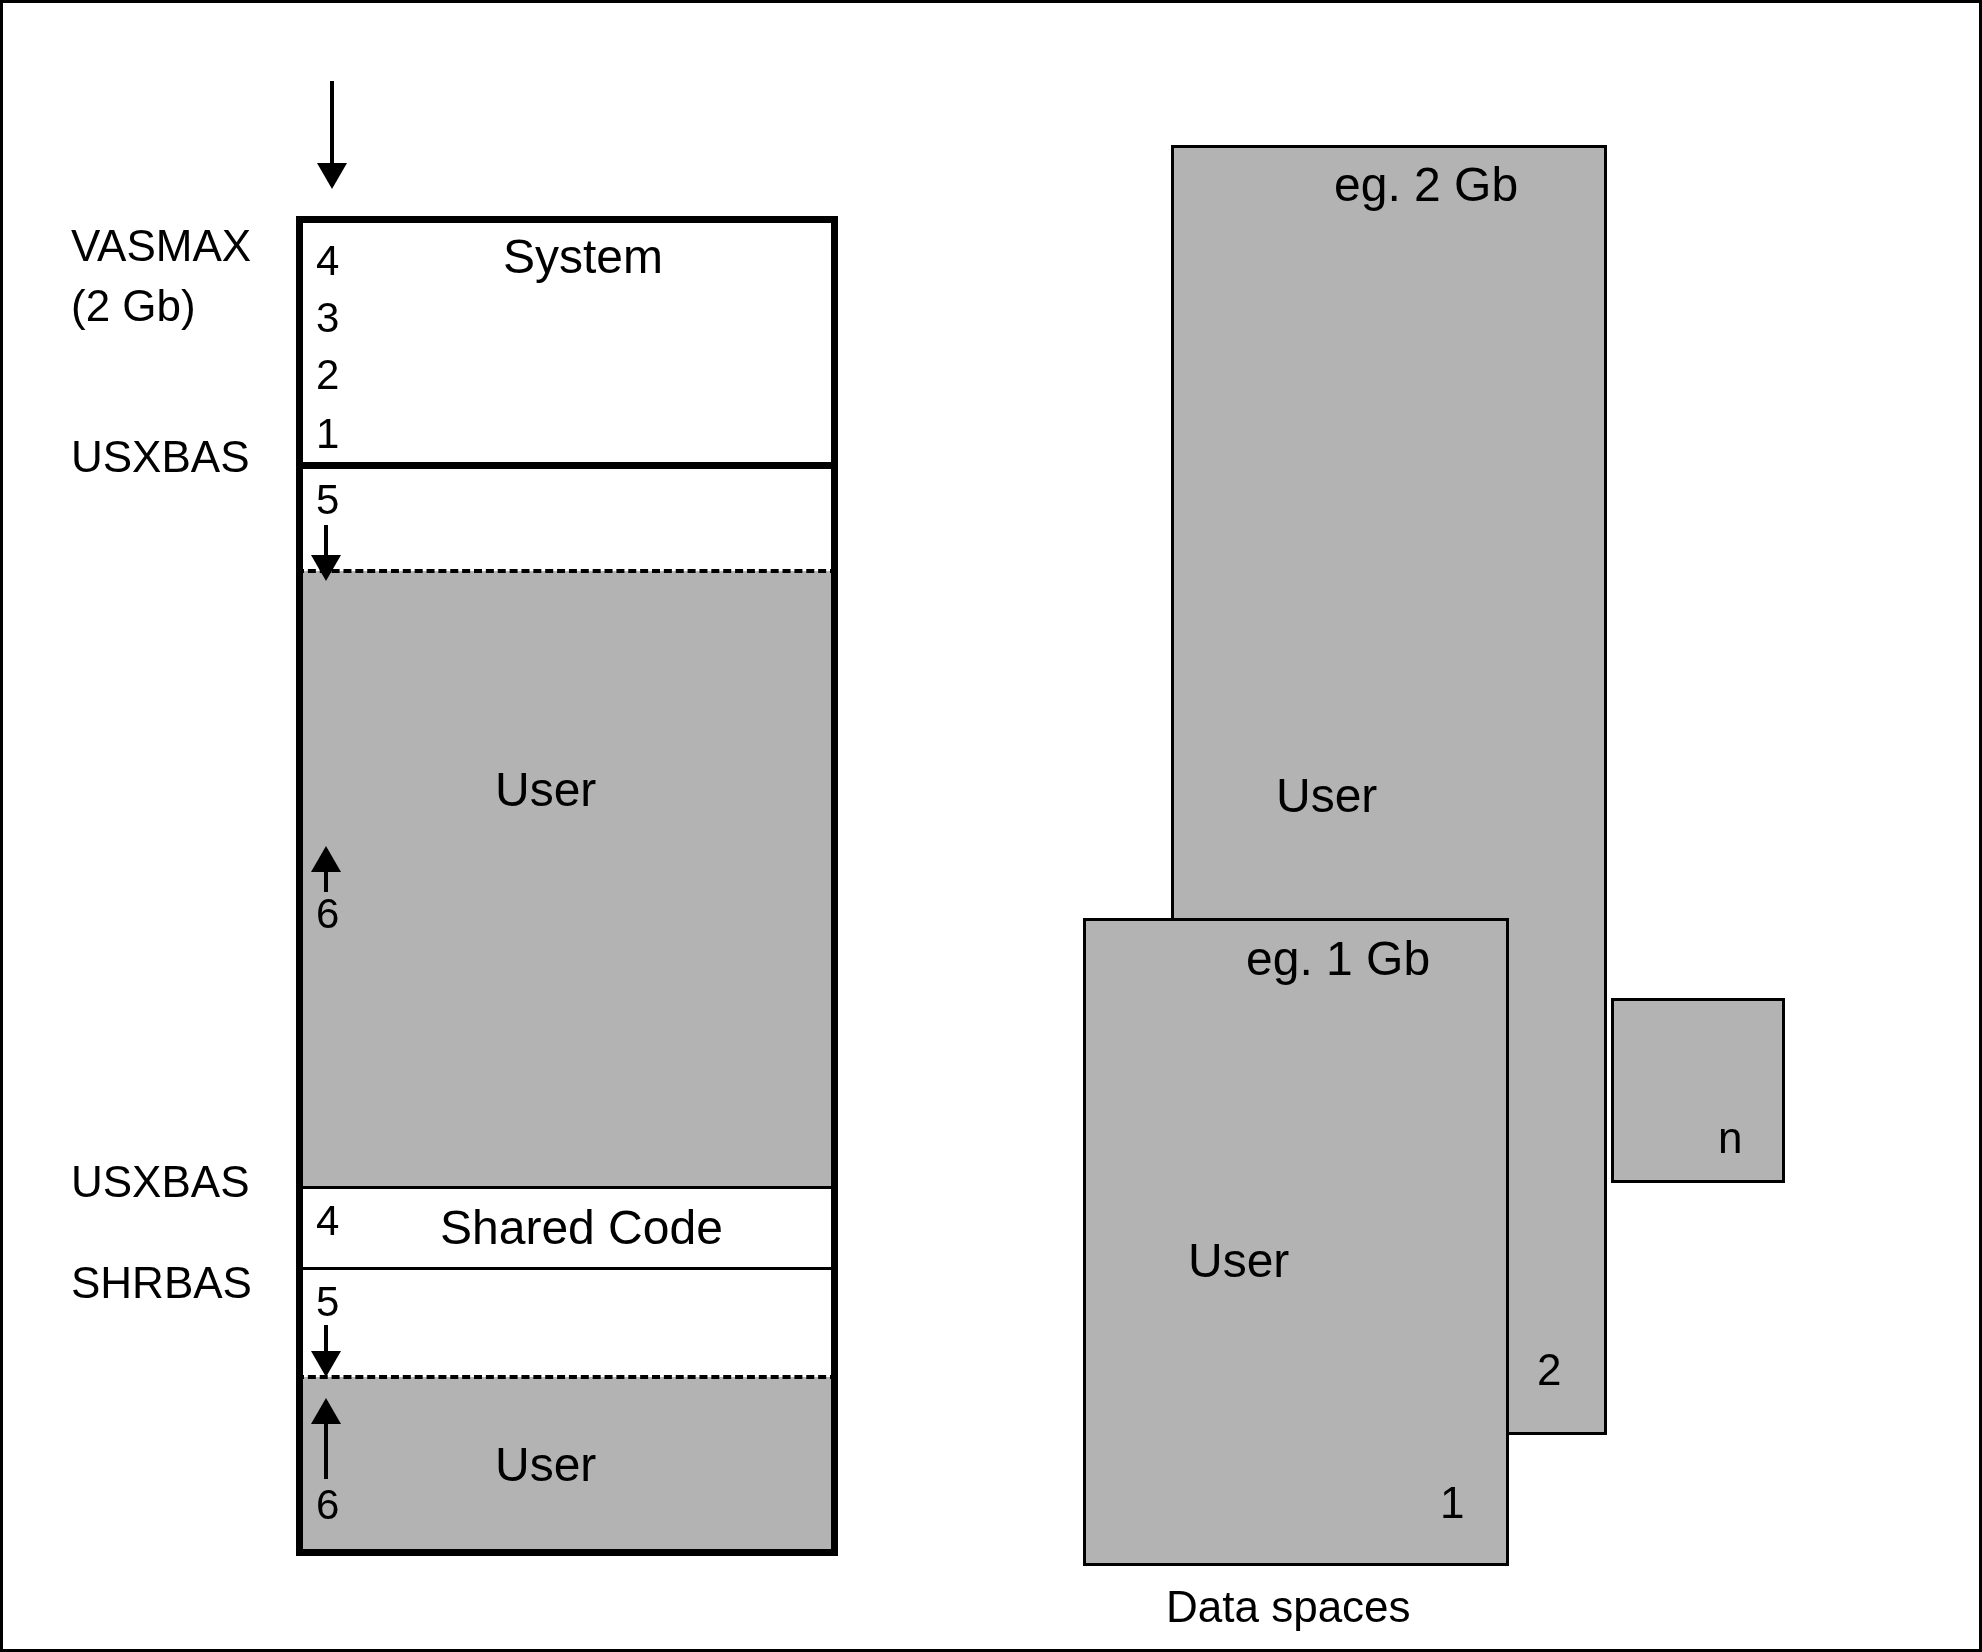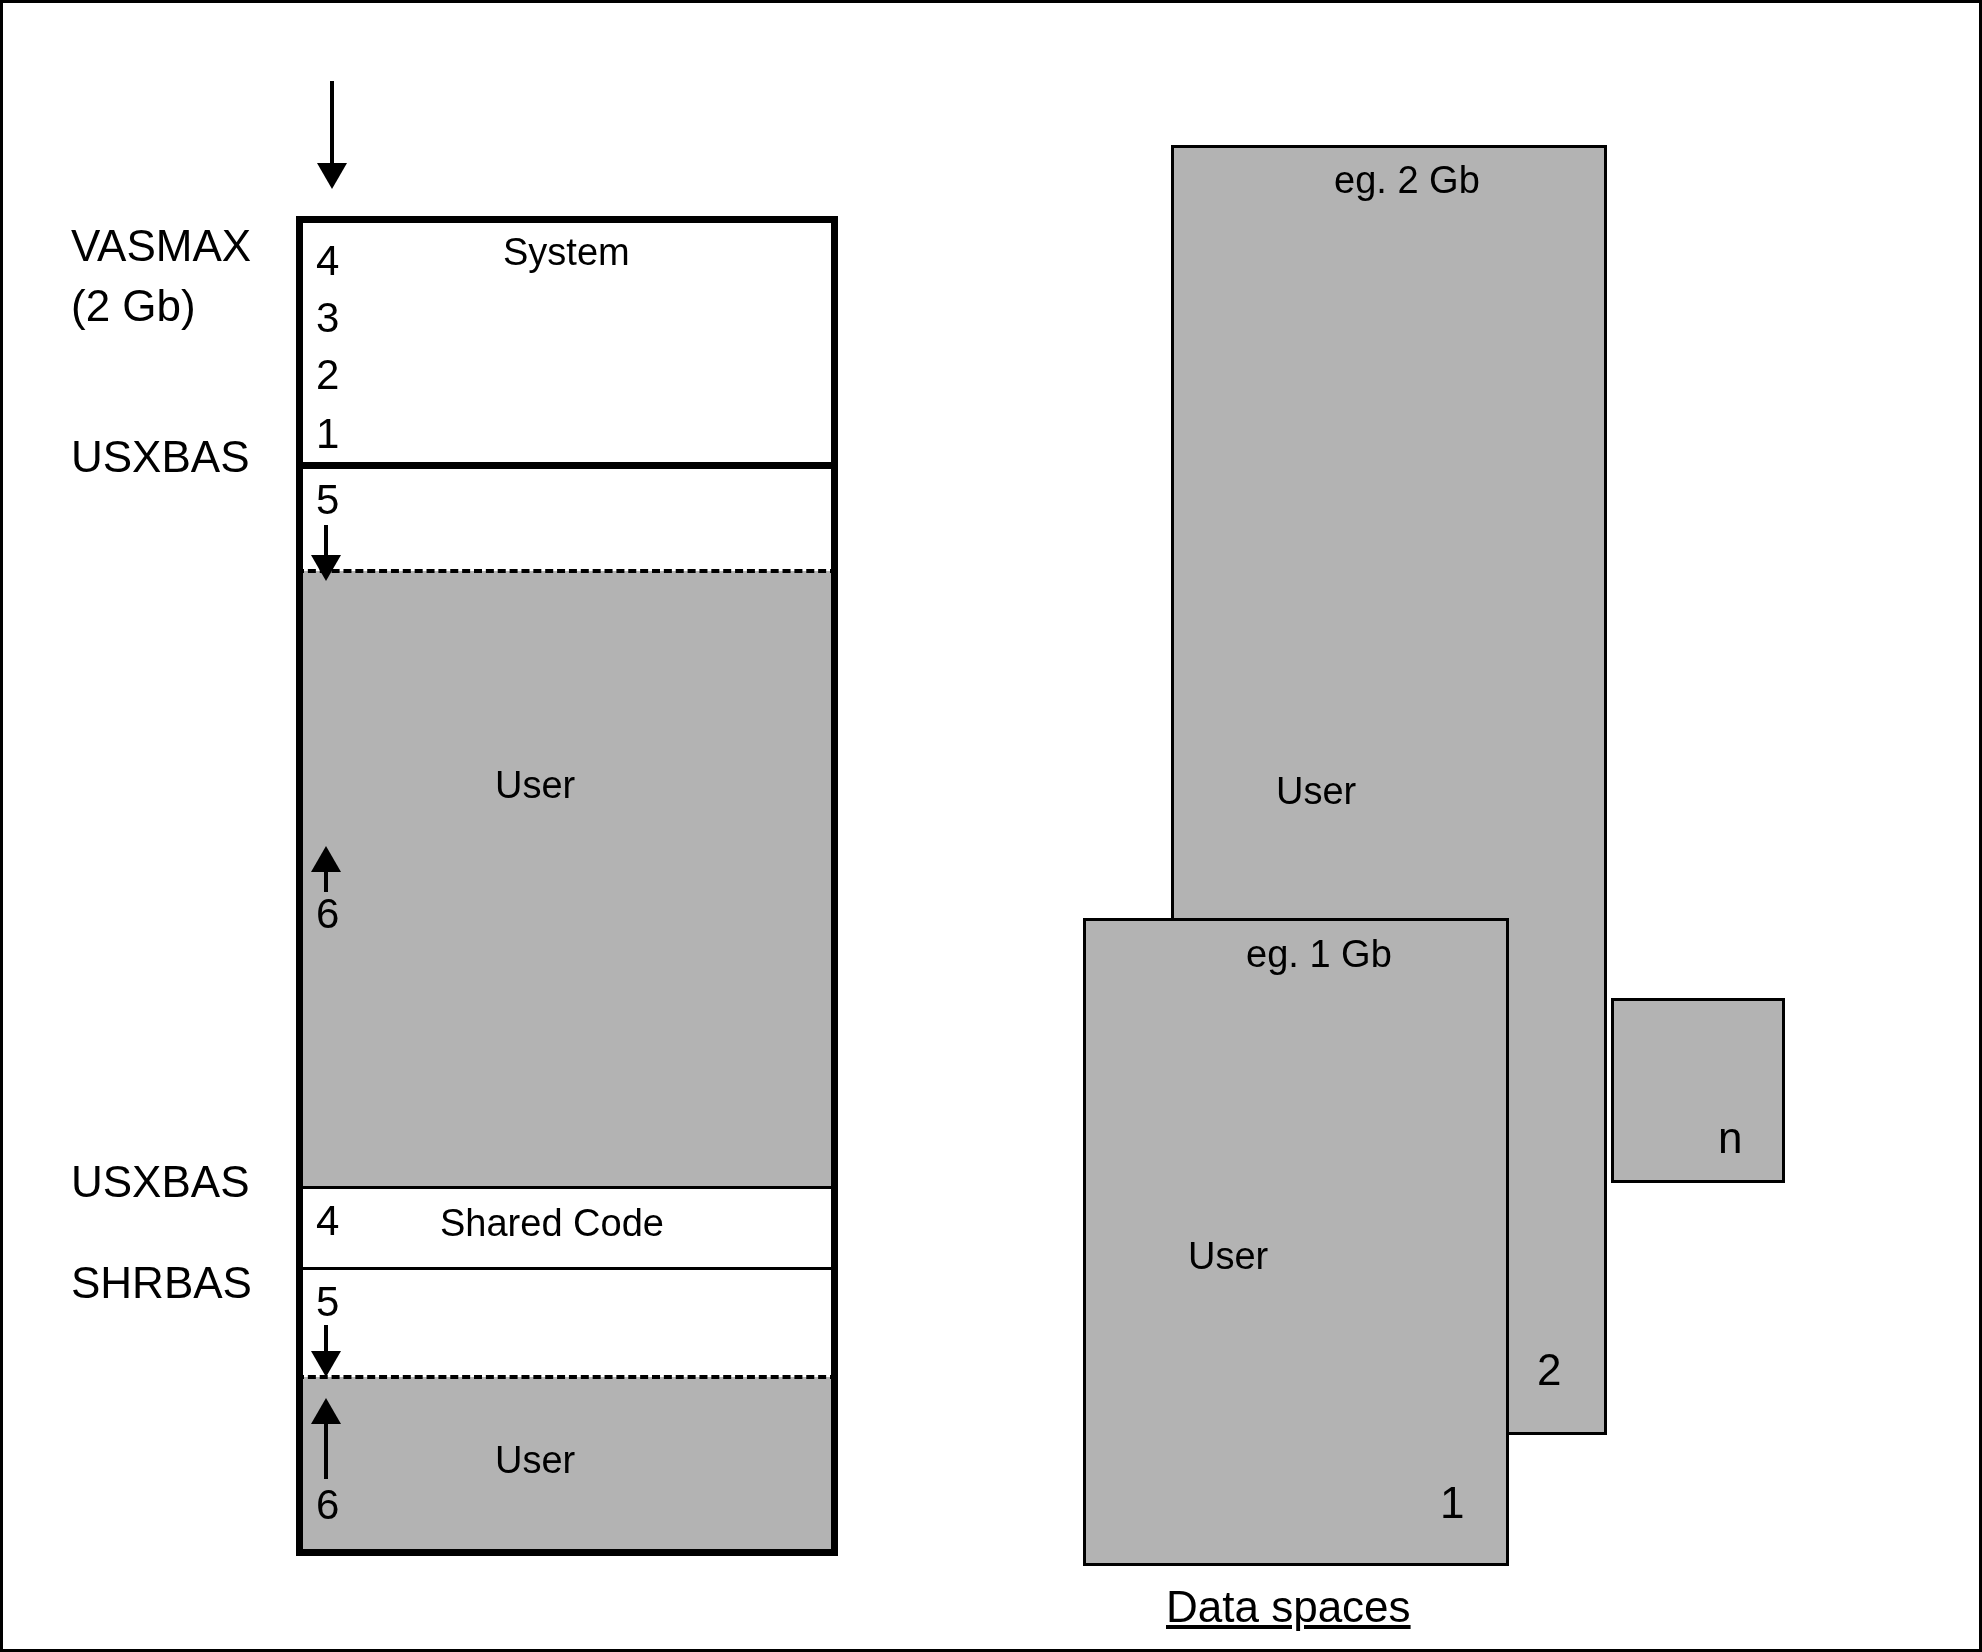--- a/index.html
+++ b/index.html
@@ -24,21 +24,21 @@
 
   
   .txt {
     position: absolute;
     white-space: nowrap;
     line-height: 1;
     color: #000;
   }
   .t-title   { font-size: 44px; }
   .t-label   { font-size: 44px; }
-  .t-region  { font-size: 38px; }
+  .t-region  { font-size: 48px; }
   .t-class   { font-size: 42px; }
   .t-caption { font-size: 44px; }
   .t-dsnum   { font-size: 44px; }
 
   
   #prog-frame {
     left: 293px;
     top: 213px;
     width: 542px;
     height: 1340px;
@@ -170,21 +170,21 @@
 
   <div class="txt t-region" style="left:500px; top:230px;">System</div>
 
   <div class="txt t-region" style="left:492px; top:763px;">User</div>
 
   <div class="txt t-region" style="left:437px; top:1201px;">Shared Code</div>
 
   <div class="txt t-region" style="left:492px; top:1438px;">User</div>
 
 
-  <div class="txt t-caption" style="left:1163px; top:1582px;text-decoration:underline;">Data spaces</div>
+  <div class="txt t-caption" style="left:1163px; top:1582px;">Data spaces</div>
 
   <div class="dsbox" style="left:1608px; top:995px; width:174px; height:185px; z-index:1;"></div>
   <div class="txt t-dsnum" style="left:1715px; top:1113px; z-index:2;">n</div>
 
   <div class="dsbox" style="left:1168px; top:142px; width:436px; height:1290px; z-index:3;"></div>
   <div class="txt t-region" style="left:1331px; top:158px; z-index:4;">eg. 2 Gb</div>
   <div class="txt t-region" style="left:1273px; top:769px; z-index:4;">User</div>
   <div class="txt t-dsnum" style="left:1534px; top:1345px; z-index:4;">2</div>
 
   <div class="dsbox" style="left:1080px; top:915px; width:426px; height:648px; z-index:5;"></div>

